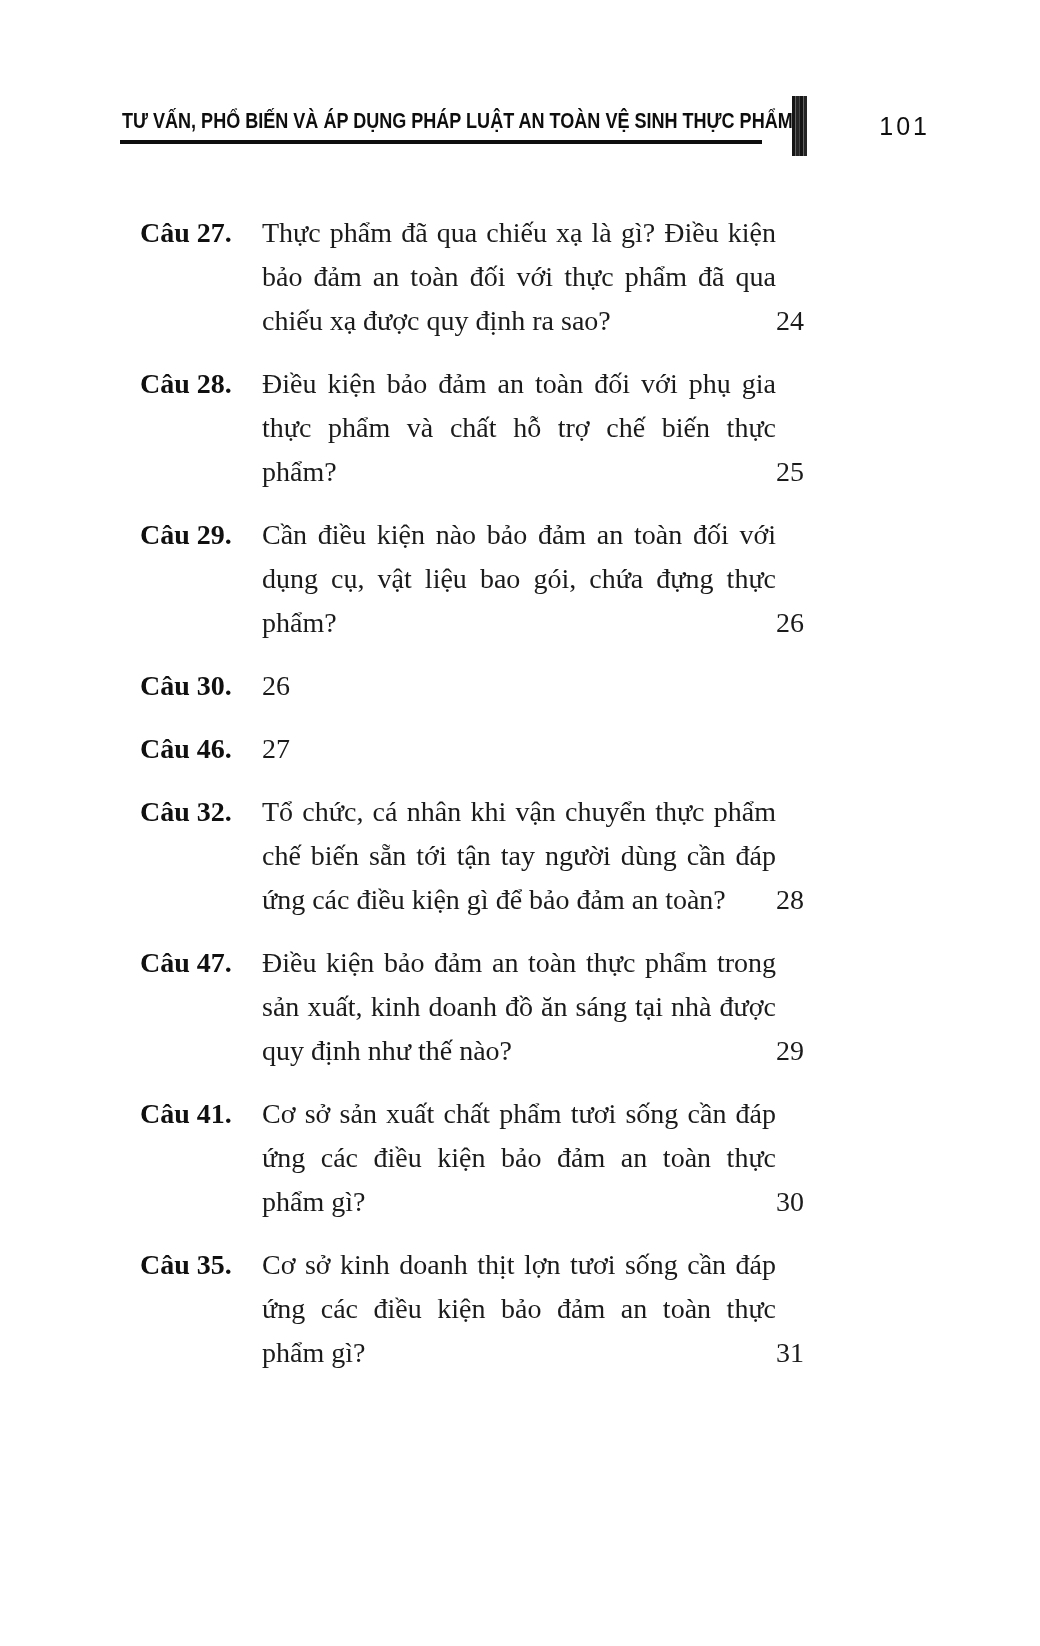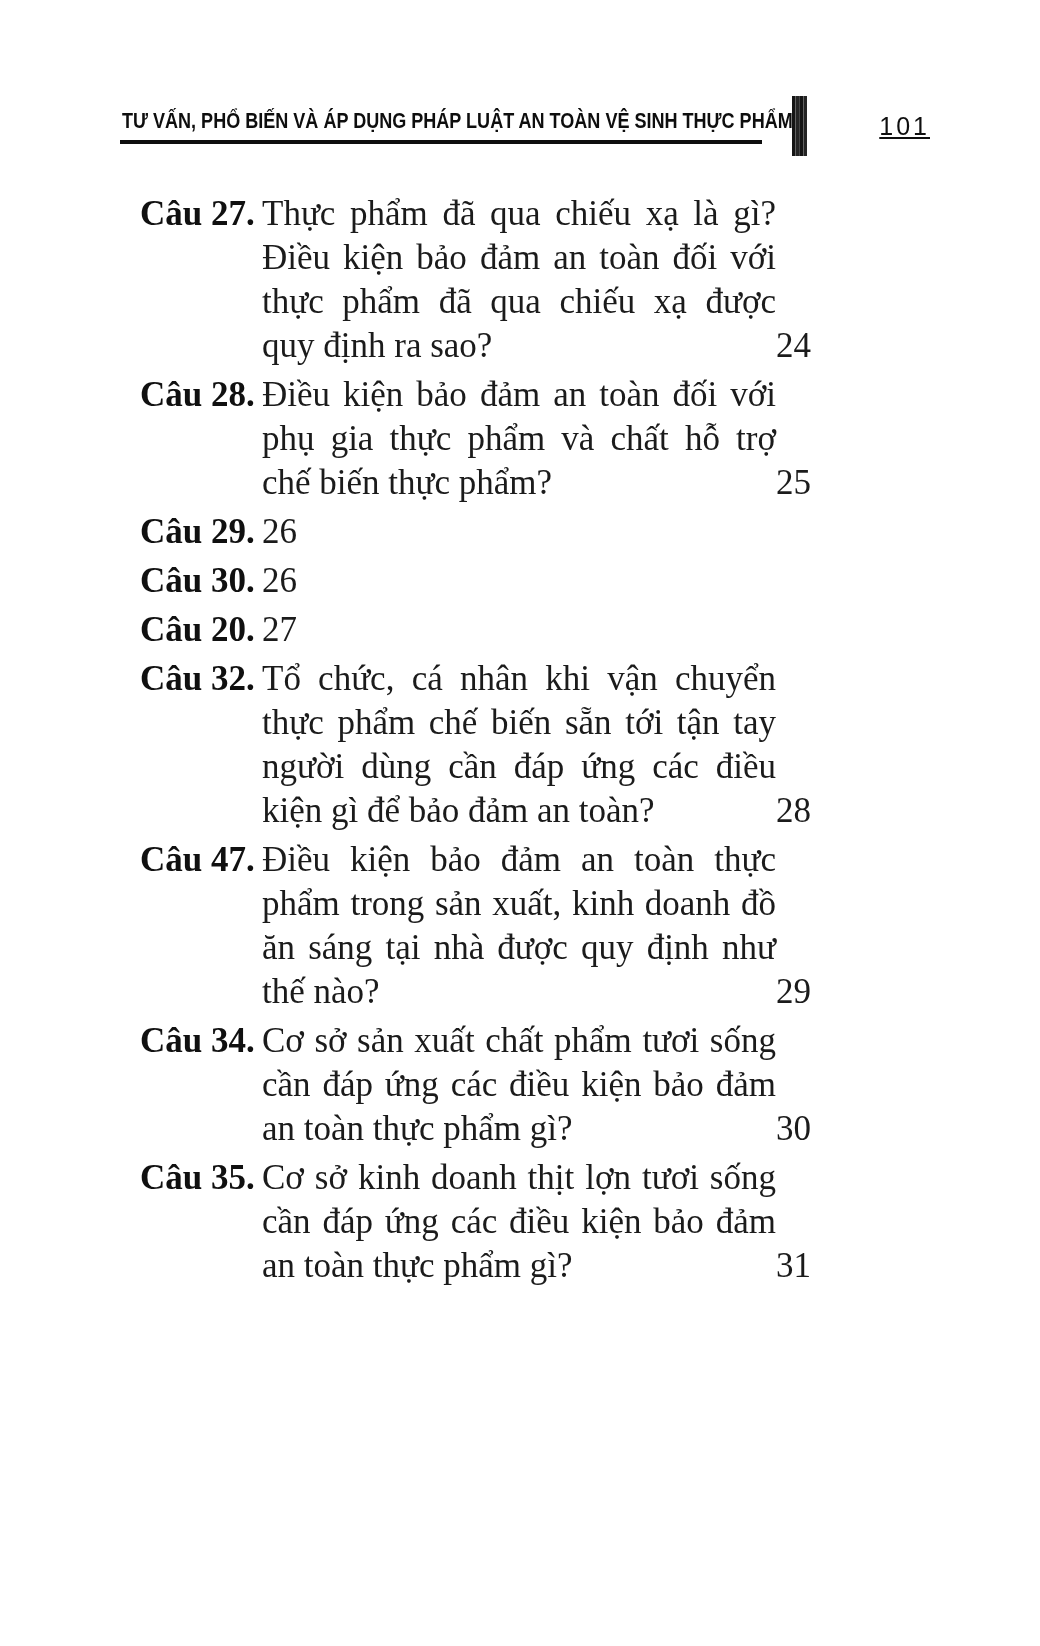--- a/index.html
+++ b/index.html
@@ -67,36 +67,36 @@
     opacity: 0.92;
   }
   .header-page {
     position: absolute;
     right: 0px;
     top: 12px;
     font-family: "Liberation Sans", sans-serif;
     font-size: 25px;
     letter-spacing: 3px;
     color: #0e0e0e;
-    text-decoration: underline;
   }
 
   
   .toc {
     position: absolute;
     top: 192px;
     left: 140px;
     width: 728px;
   }
   .entry {
     display: flex;
     align-items: stretch;
     margin-bottom: 5px;
-    font-size: 35px;
+    font-size: 28px;
     line-height: 44px;
+    margin-top: 19px;
   }
   .entry-label {
     width: 122px;
     flex: 0 0 122px;
     font-weight: bold;
     align-self: flex-start;
     color: #101010;
   }
   .entry-text {
     width: 514px;
@@ -131,47 +131,48 @@
     </div>
 
     <div class="entry">
       <div class="entry-label">Câu 28.</div>
       <div class="entry-text">Điều kiện bảo đảm an toàn đối với phụ gia thực phẩm và chất hỗ trợ chế biến thực phẩm?</div>
       <div class="entry-page">25</div>
     </div>
 
     <div class="entry">
       <div class="entry-label">Câu 29.</div>
+      <div class="entry-text">Cần điều kiện nào bảo đảm an toàn đối với dụng cụ, vật liệu bao gói, chứa đựng thực phẩm?</div>
       <div class="entry-page">26</div>
     </div>
 
     <div class="entry">
       <div class="entry-label">Câu 30.</div>
       <div class="entry-page">26</div>
     </div>
 
     <div class="entry">
-      <div class="entry-label">Câu 20.</div>
+      <div class="entry-label">Câu 46.</div>
       <div class="entry-page">27</div>
     </div>
 
     <div class="entry">
       <div class="entry-label">Câu 32.</div>
       <div class="entry-text">Tổ chức, cá nhân khi vận chuyển thực phẩm chế biến sẵn tới tận tay người dùng cần đáp ứng các điều kiện gì để bảo đảm an toàn?</div>
       <div class="entry-page">28</div>
     </div>
 
     <div class="entry">
       <div class="entry-label">Câu 47.</div>
       <div class="entry-text">Điều kiện bảo đảm an toàn thực phẩm trong sản xuất, kinh doanh đồ ăn sáng tại nhà được quy định như thế nào?</div>
       <div class="entry-page">29</div>
     </div>
 
     <div class="entry">
-      <div class="entry-label">Câu 34.</div>
+      <div class="entry-label">Câu 41.</div>
       <div class="entry-text">Cơ sở sản xuất chất phẩm tươi sống cần đáp ứng các điều kiện bảo đảm an toàn thực phẩm gì?</div>
       <div class="entry-page">30</div>
     </div>
 
     <div class="entry">
       <div class="entry-label">Câu 35.</div>
       <div class="entry-text">Cơ sở kinh doanh thịt lợn tươi sống cần đáp ứng các điều kiện bảo đảm an toàn thực phẩm gì?</div>
       <div class="entry-page">31</div>
     </div>
   </div>

